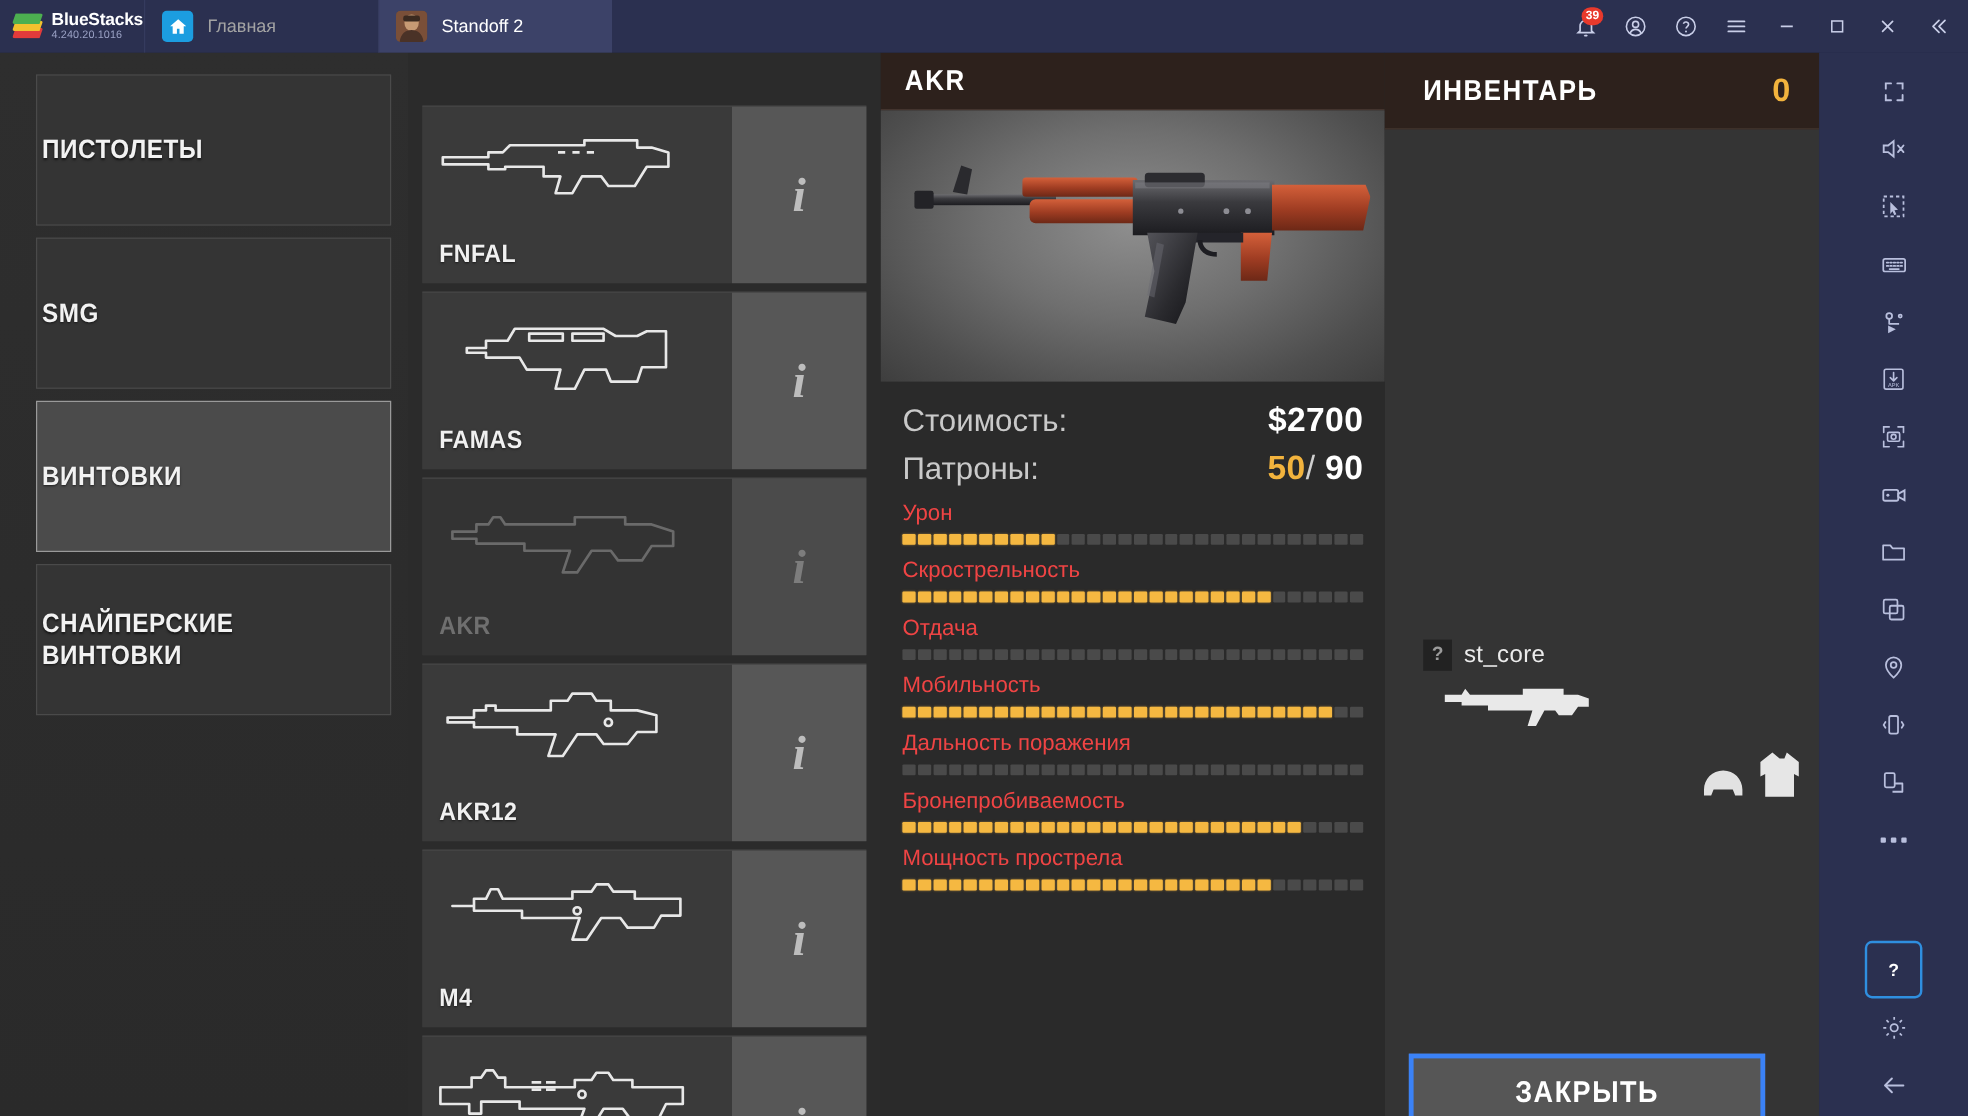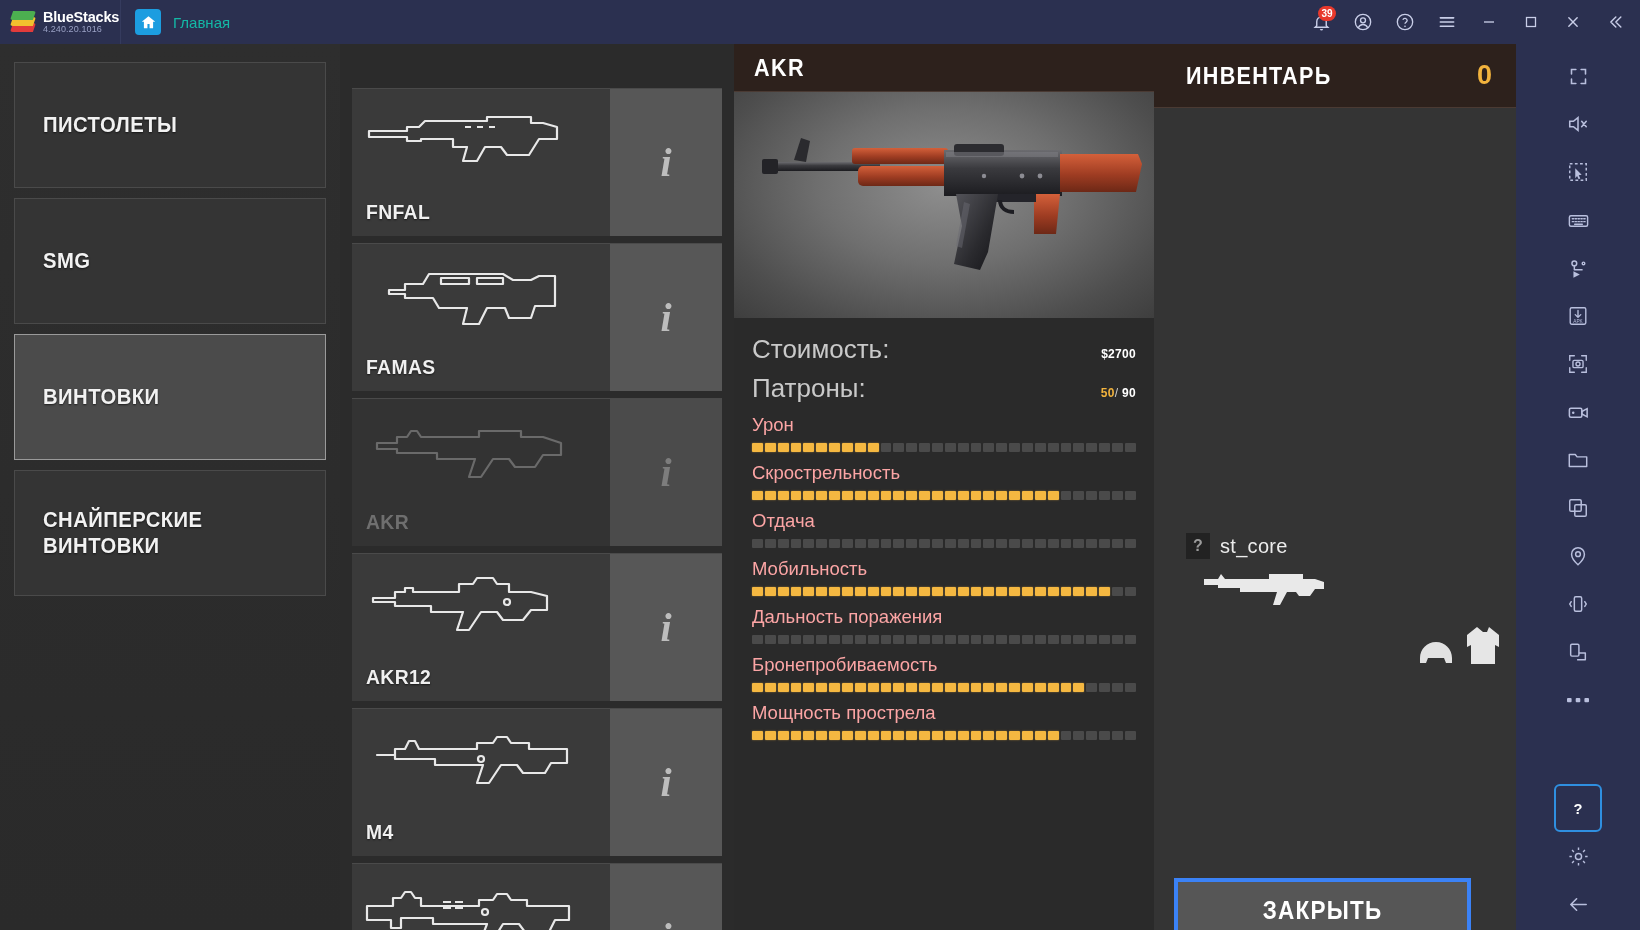--- a/index.html
+++ b/index.html
@@ -40,21 +40,21 @@
     position: relative;
   }
   .tab.active { background: #3c4268; }
   .tab .tab-ico {
     width: 26px; height: 26px; border-radius: 4px;
     display: flex; align-items: center; justify-content: center;
     flex: 0 0 auto; overflow: hidden;
   }
   .tab .tab-ico.home { background: #1c9de0; }
   .tab .tab-ico.game { background: #6b4a3a; }
-  .tab .tab-label { color: #14b8a6; font-size: 15px; white-space: nowrap; }
+  .tab .tab-label { color: #a3a3a3; font-size: 15px; white-space: nowrap; }
   .tab.active .tab-label { color: #fff; }
 
   #tb-spacer { flex: 1 1 auto; }
 
   .tb-btns { display: flex; align-items: center; gap: 4px; padding-right: 6px; }
   .tb-btn {
     width: 38px; height: 44px; display: flex; align-items: center; justify-content: center;
     position: relative; color: #c9cee8;
   }
   .tb-btn svg { display: block; }
@@ -76,21 +76,22 @@
   #cats {
     position: absolute; left: 0; top: 0; width: 340px; height: 886px;
     background: linear-gradient(180deg,#2e2e2e,#2a2a2a);
     padding: 18px 14px 0 14px;
   }
   .cat {
     height: 126px; margin-bottom: 10px;
     background: #343434;
     border: 1px solid #4a4a4a;
     display: flex; align-items: center;
-    padding-left: 28px;
+    padding-left: 4px;
+    margin-left: 16px;
   }
   .cat span {
     color: #f2f2f2; font-size: 22px; font-weight: bold;
     letter-spacing: .5px;
     font-family: "Liberation Sans Narrow", "Liberation Sans", sans-serif;
     transform: scaleX(.92); transform-origin: left center;
     text-shadow: 0 1px 2px rgba(0,0,0,.6);
   }
   .cat.selected { background: #4b4b4b; border-color: #9a9a9a; }
 
@@ -150,27 +151,27 @@
   }
   #hero {
     height: 226px; position: relative; overflow: hidden;
     background: radial-gradient(ellipse at 50% 42%, #8e8e8e 0%, #6f6f6f 42%, #4e4e4e 78%, #3e3e3e 100%);
   }
   #hero .gunimg { position: absolute; left: 14px; top: 18px; width: 394px; height: 190px; }
 
   #stats { padding: 16px 18px 0 18px; }
   .kv { display: flex; justify-content: space-between; align-items: baseline; margin-bottom: 8px; }
   .kv .k { color: #c9c9c9; font-size: 26px; }
-  .kv .v { color: #fff; font-size: 12px; font-weight: bold; letter-spacing: .3px; }
+  .kv .v { color: #fff; font-size: 28px; font-weight: bold; letter-spacing: .3px; }
   .kv .v .amber { color: #f2b33d; }
   .kv .v .slash { color: #cfcfcf; font-weight: normal; }
   .kv .v .tot { color: #fff; }
 
   .stat { margin-top: 10px; }
-  .stat .slab { color: #fca5a5; font-size: 18.5px; margin-bottom: 7px; }
+  .stat .slab { color: #ef4444; font-size: 18.5px; margin-bottom: 7px; }
   .bar { display: flex; gap: 2px; height: 9px; }
   .seg { flex: 1 1 0; background: #4a4a4a; border-radius: 1px; }
   .seg.on { background: #f5b841; box-shadow: 0 0 2px rgba(245,184,65,.55); }
 
   
   #inv {
     position: absolute; left: 1154px; top: 0; width: 362px; height: 886px;
     background: #2a2a2a;
   }
   #inv-head {
@@ -246,20 +247,31 @@
 
   <div class="tab">
     <div class="tab-ico home">
       <svg width="17" height="17" viewBox="0 0 24 24">
           <path d="M12 3 2.5 11h3v9h5v-6h3v6h5v-9h3z" fill="#fff"></path>
         </svg>
     </div>
     <div class="tab-label">Главная</div>
   </div>
 
+  <div class="tab active">
+    <div class="tab-ico game">
+      <svg width="26" height="26" viewBox="0 0 26 26">
+        <rect width="26" height="26" fill="#7a4f38"></rect>
+        <ellipse cx="13" cy="10" rx="6" ry="7" fill="#c79a74"></ellipse>
+        <path d="M3 26c1-7 5-10 10-10s9 3 10 10z" fill="#4a3227"></path>
+        <rect x="6" y="4" width="14" height="5" rx="2" fill="#3b2a20"></rect>
+      </svg>
+    </div>
+    <div class="tab-label">Standoff 2</div>
+  </div>
 
   <div id="tb-spacer"></div>
 
   <div class="tb-btns">
     <div class="tb-btn">
       <svg width="19" height="19" viewBox="0 0 24 24" fill="none" stroke="currentColor" stroke-width="1.8">
         <path d="M18 16V11a6 6 0 1 0-12 0v5l-2 2h16z"></path>
           <path d="M10.5 20.5a2 2 0 0 0 3 0"></path>
       </svg>
       <span class="badge">39</span>

